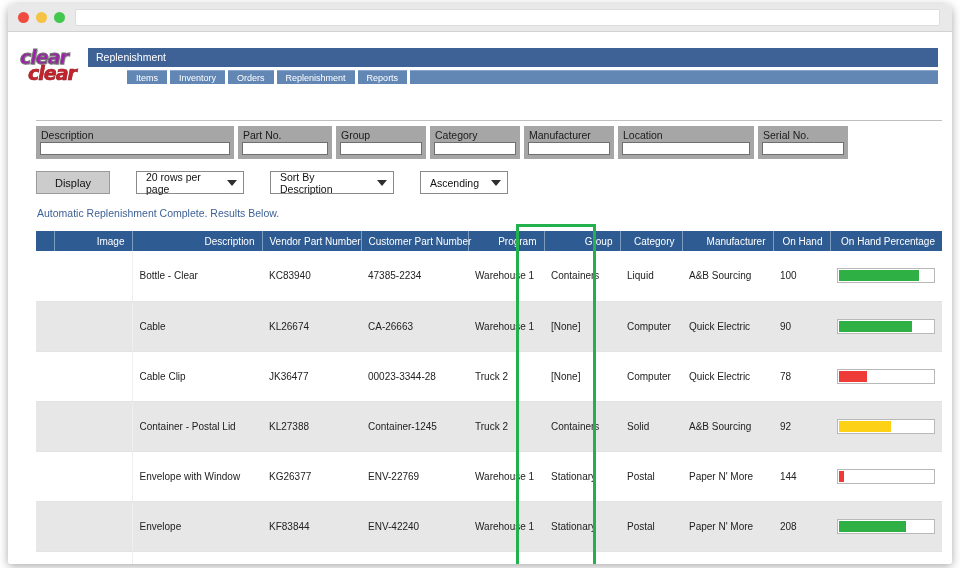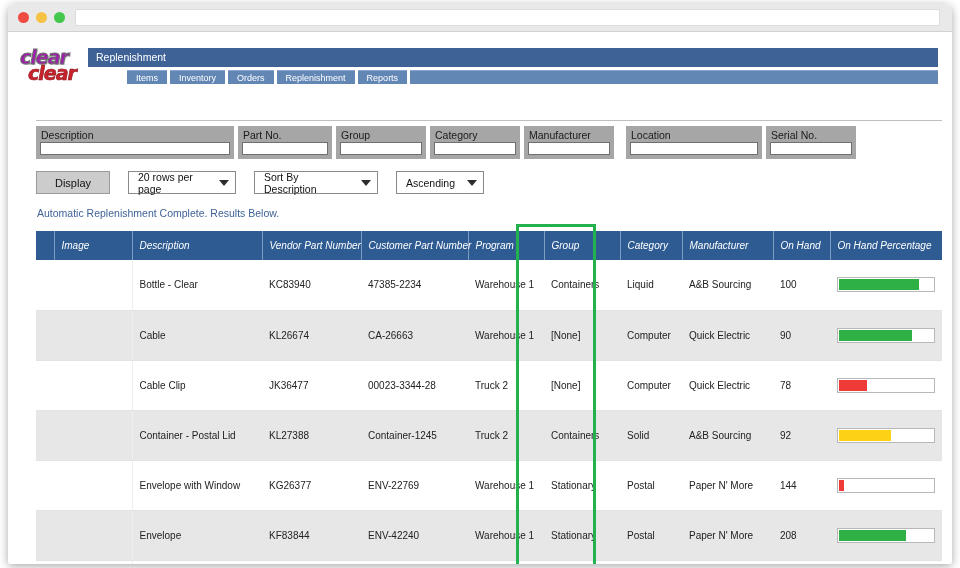--- a/index.html
+++ b/index.html
@@ -181,21 +181,21 @@
     outline: none;
   }
 
   
   #controls {
     position: absolute;
     left: 28px;
     top: 139px;
     display: flex;
     align-items: flex-start;
-    gap: 18px;
+    gap: 26px;
   }
   #display-button {
     width: 74px;
     height: 23px;
     background: #cccccc;
     border: 1px solid #9a9a9a;
     font-size: 11px;
     color: #111111;
     display: flex;
     align-items: center;
@@ -242,27 +242,26 @@
     width: 906px;
     border-collapse: collapse;
     table-layout: fixed;
     font-size: 10px;
   }
   #grid th {
     background: #2e5b92;
     color: #ffffff;
     font-weight: normal;
     font-size: 10px;
-    text-align: left;
-    height: 29px;
+    text-align: right;
+    height: 20px;
     padding: 0 7px;
     border-right: 1px solid #7d9cc2;
     box-sizing: border-box;
     white-space: nowrap;
-    font-style: italic;
   }
   #grid th:last-child { border-right: none; }
   #grid td {
     height: 50px;
     padding: 0 7px;
     color: #222222;
     font-size: 10px;
     border-bottom: 1px solid #e3e3e3;
     box-sizing: border-box;
     vertical-align: middle;
@@ -348,21 +347,21 @@
           <input class="filter-input" type="text" style="">
         </div>
         <div class="filter-cell" style="width: 90px;">
           <div class="filter-label">Category</div>
           <input class="filter-input" type="text" style="">
         </div>
         <div class="filter-cell" style="width: 90px;">
           <div class="filter-label">Manufacturer</div>
           <input class="filter-input" type="text" style="">
         </div>
-        <div class="filter-cell" style="width: 136px; margin-left: 8px;">
+        <div class="filter-cell" style="width: 136px;">
           <div class="filter-label">Location</div>
           <input class="filter-input" type="text" style="">
         </div>
         <div class="filter-cell" style="width: 90px;">
           <div class="filter-label">Serial No.</div>
           <input class="filter-input" type="text" style="">
         </div>
       </div>
 
     <div id="controls">

